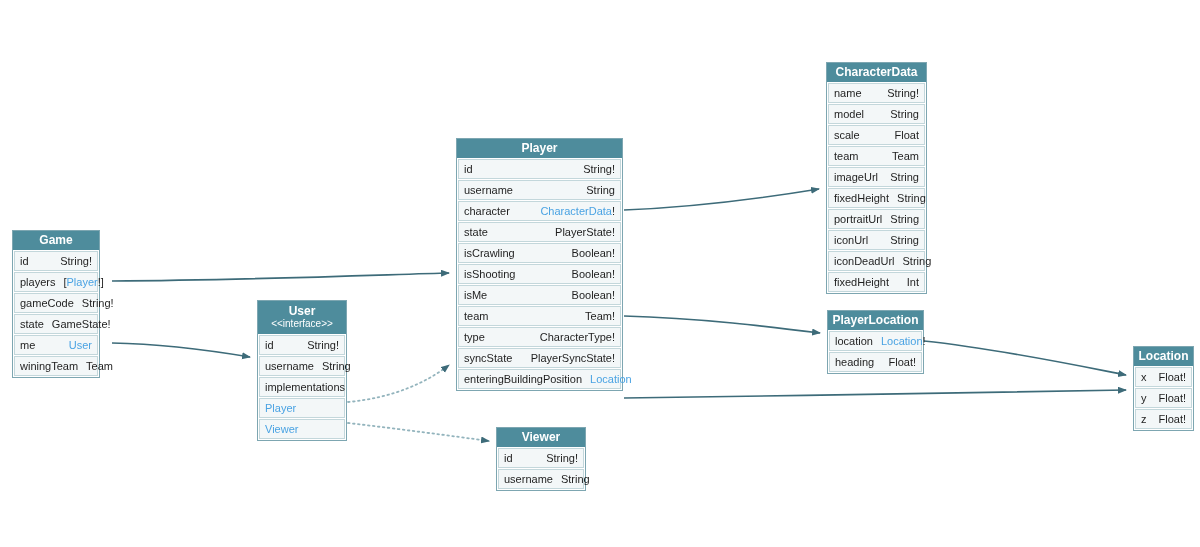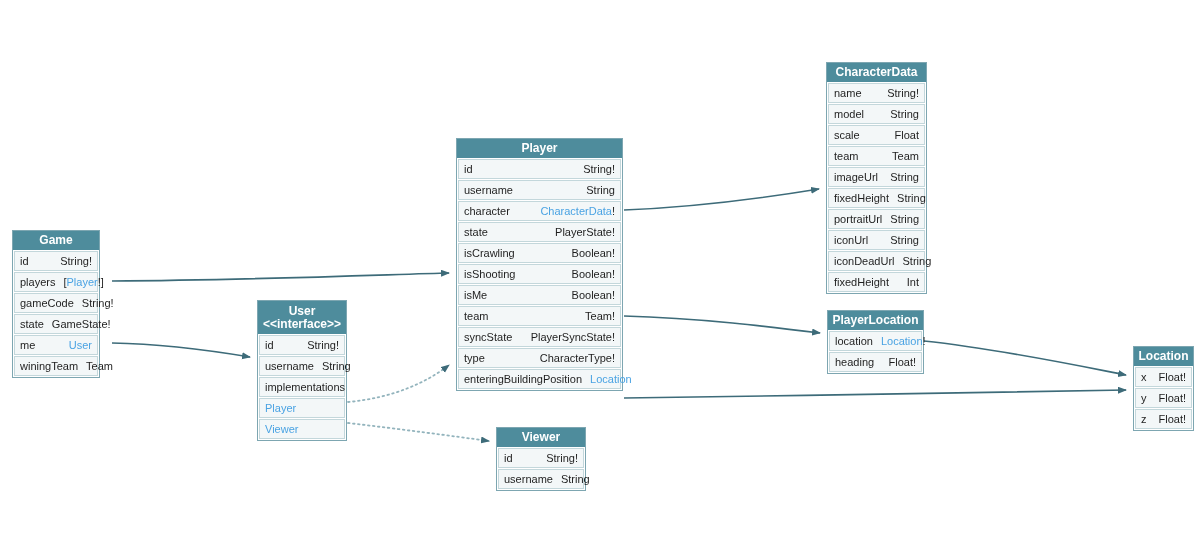--- a/index.html
+++ b/index.html
@@ -27,21 +27,21 @@
     position:absolute;box-sizing:border-box;
     border:1px solid var(--outer-border);
     background:#ffffff;
   }
   .ehead{
     background:var(--header-bg);color:var(--header-text);
     height:19px;line-height:19px;text-align:center;
     font-size:12px;font-weight:bold;white-space:nowrap;overflow:hidden;
   }
   .ehead.tall{height:33px;line-height:14px;padding-top:3px;box-sizing:border-box;}
-  .esub{font-size:12px;font-weight:bold;line-height:12px;}
+  .esub{font-size:10px;font-weight:normal;line-height:12px;}
   .erows{padding:1px;}
   .row{
     box-sizing:border-box;height:20px;margin-bottom:1px;
     background:var(--row-bg);border:1px solid var(--row-border);
     display:flex;justify-content:space-between;align-items:center;
     padding:0 5px;font-size:11px;color:var(--field-text);white-space:nowrap;
   }
   .row:last-child{margin-bottom:0;}
   .fname{margin-right:8px;}
   .ftype{text-align:right;}
@@ -151,28 +151,28 @@
       </div>
       <div class="row">
         <span class="fname">isMe</span>
         <span class="ftype"><span>Boolean!</span></span>
       </div>
       <div class="row">
         <span class="fname">team</span>
         <span class="ftype"><span>Team!</span></span>
       </div>
       <div class="row">
+        <span class="fname">type</span>
+        <span class="ftype"><span>CharacterType!</span></span>
+      </div>
+      <div class="row">
         <span class="fname">syncState</span>
         <span class="ftype"><span>PlayerSyncState!</span></span>
       </div>
       <div class="row">
-        <span class="fname">type</span>
-        <span class="ftype"><span>CharacterType!</span></span>
-      </div>
-      <div class="row">
         <span class="fname">enteringBuildingPosition</span>
         <span class="ftype"><span class="link">Location</span></span>
       </div>
     </div>
 </div>
 
 <div class="entity" style="left:496px;top:427px;width:90px">
   <div class="ehead">Viewer</div>
   <div class="erows">
       <div class="row">

